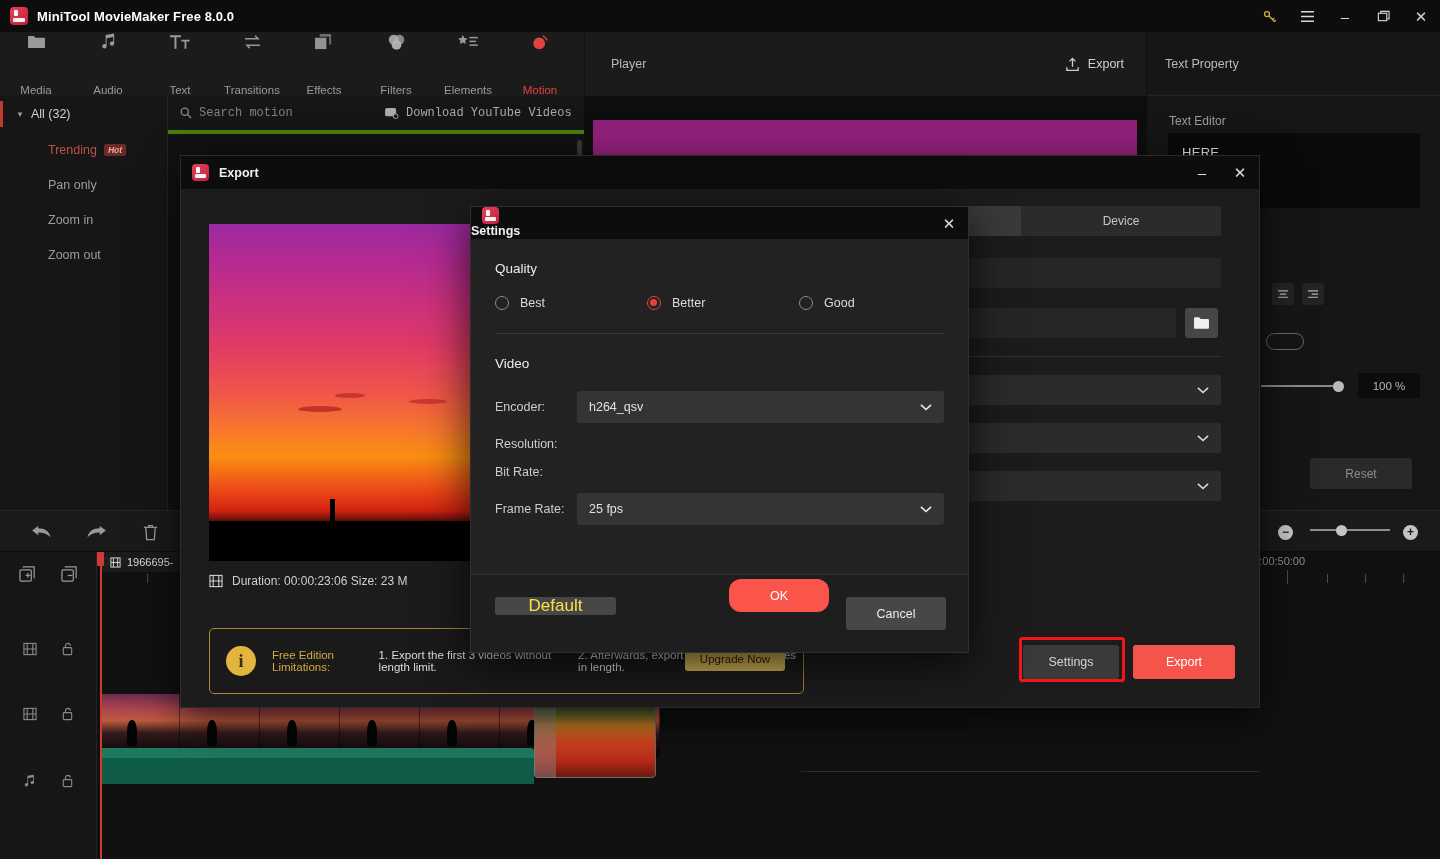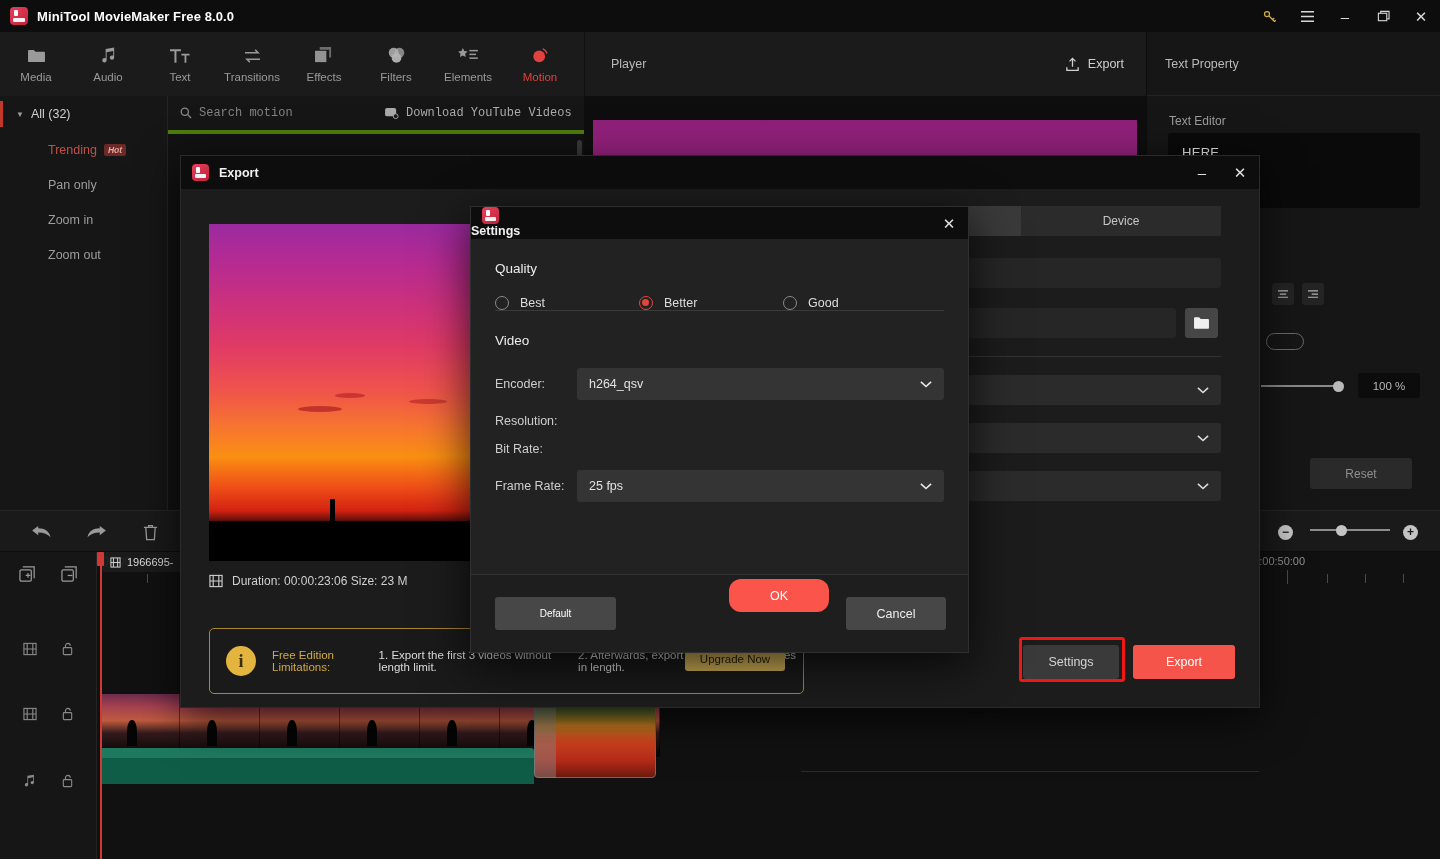--- a/index.html
+++ b/index.html
@@ -39,21 +39,21 @@
   }
   .win-btn.key { color: #d6b13c; font-size: 14px; }
 
   
   .toolbar {
     position: absolute; left: 0; top: 32px; width: 584px; height: 64px;
     background: #1b1b1b; display: flex; align-items: center;
   }
   .tb-item {
     width: 72px; height: 64px; display: flex; flex-direction: column;
-    align-items: center; justify-content: center; gap: 5px; color: #9a9a9a;
+    align-items: center; justify-content: space-between; gap: 5px; color: #9a9a9a;
   }
   .tb-item .ic { height: 20px; display: flex; align-items: center; justify-content: center; }
   .tb-item .lbl { font-size: 11.5px; white-space: nowrap; }
   .tb-item.active { color: #e0433f; }
 
   
   .leftcol {
     position: absolute; left: 0; top: 96px; width: 168px; bottom: 349px;
     background: #161616; border-right: 1px solid #242424;
   }
@@ -309,40 +309,40 @@
   .hl-box { position: absolute; border: 3px solid #f01717; border-radius: 3px; z-index: 60; pointer-events: none; }
 
   
   .dlg-settings {
     position: absolute; left: 470px; top: 206px; width: 499px; height: 447px;
     background: #222222; border: 1px solid #2f2f2f; box-shadow: 0 12px 44px rgba(0,0,0,.75); z-index: 70;
   }
   .dlg-settings .dlg-bar { height: 32px; background: #0d0d0d; }
   .set-body { padding: 22px 24px 0 24px; }
   .set-h { font-size: 13.5px; color: #ececec; margin-bottom: 20px; }
-  .radio-row { display: flex; align-items: center; gap: 4px; }
+  .radio-row { display: flex; align-items: center; gap: 12px; margin-bottom: 23px; }
   .radio-item { display: flex; align-items: center; gap: 11px; width: 140px; font-size: 12.5px; color: #dcdcdc; }
   .radio { width: 14px; height: 14px; border-radius: 50%; border: 1.6px solid #8a8a8a; position: relative; flex: none; }
   .radio.on { border-color: #e2453c; }
   .radio.on::after { content:""; position:absolute; left:2.4px; top:2.4px; width:7px; height:7px; border-radius:50%; background:#e2453c; }
   .set-hr { height: 1px; background: #3a3a3a; margin: 0 0 22px 0; }
   .set-row { display: flex; align-items: center; margin-bottom: 14px; }
   .set-lbl { width: 82px; font-size: 12.5px; color: #cdcdcd; }
   .set-sel {
     flex: 1; height: 32px; background: #343434; border-radius: 3px;
     display: flex; align-items: center; justify-content: space-between;
     padding: 0 12px; font-size: 12.5px; color: #e2e2e2;
   }
   .set-footer {
     position: absolute; left: 0; right: 0; bottom: 0; height: 78px; background: #1e1e1e;
     border-top: 1px solid #333;
   }
   .btn-default {
-    position: absolute; left: 24px; top: 22px; width: 121px; height: 33px; background: #474747;
-    color: #ffffff; border-radius: 3px; display: flex; align-items: center; justify-content: center; font-size: 10px;
+    position: absolute; left: 24px; top: 22px; width: 121px; height: 18px; background: #474747;
+    color: #fde047; border-radius: 3px; display: flex; align-items: center; justify-content: center; font-size: 17px;
   }
   .btn-ok {
     position: absolute; left: 258px; top: 4px; width: 100px; height: 33px; background: #fb544a;
     color: #fff; border-radius: 12px; display: flex; align-items: center; justify-content: center; font-size: 12.5px;
   }
   .btn-cancel {
     position: absolute; left: 375px; top: 22px; width: 100px; height: 33px; background: #474747;
     color: #ececec; border-radius: 3px; display: flex; align-items: center; justify-content: center; font-size: 12.5px;
   }
   svg { display: block; }

